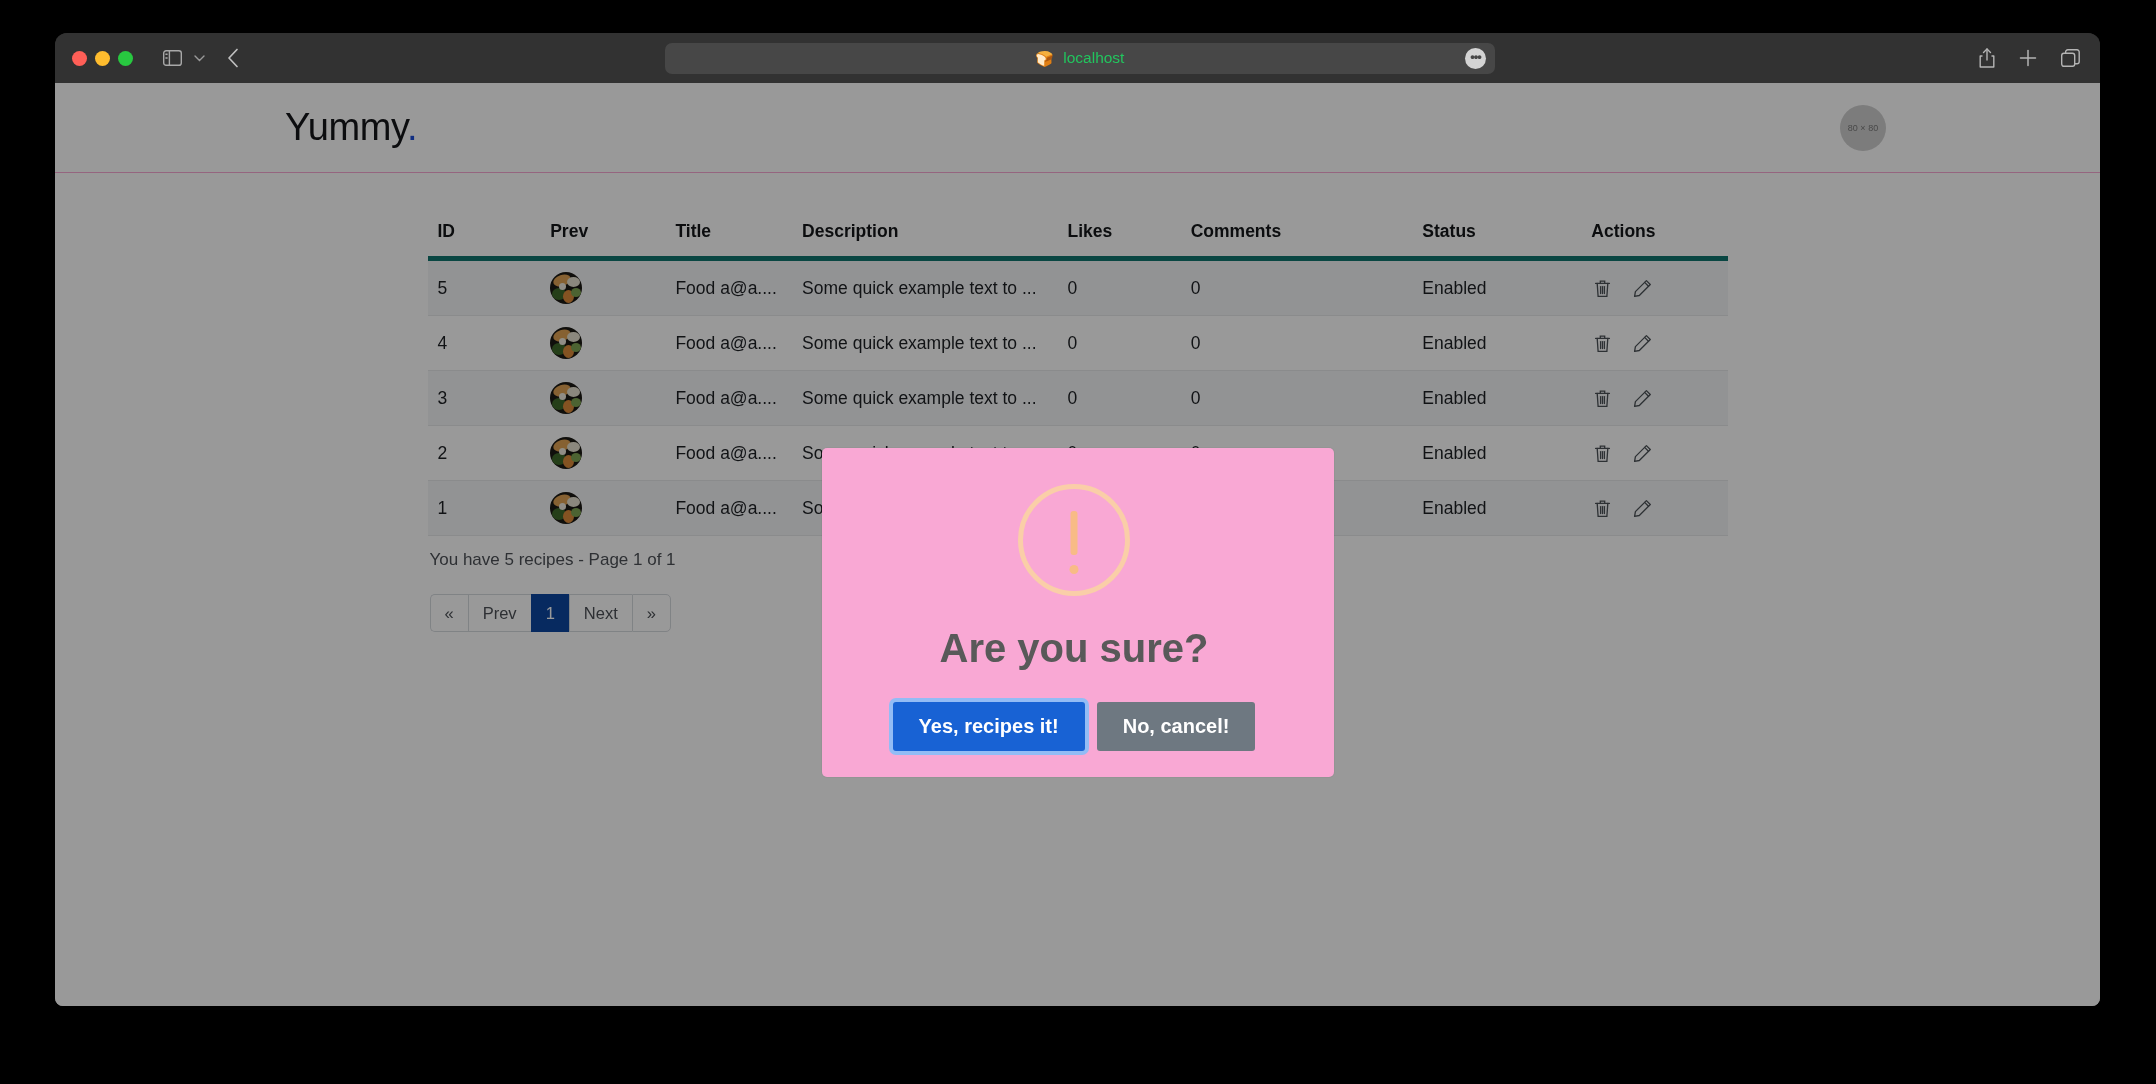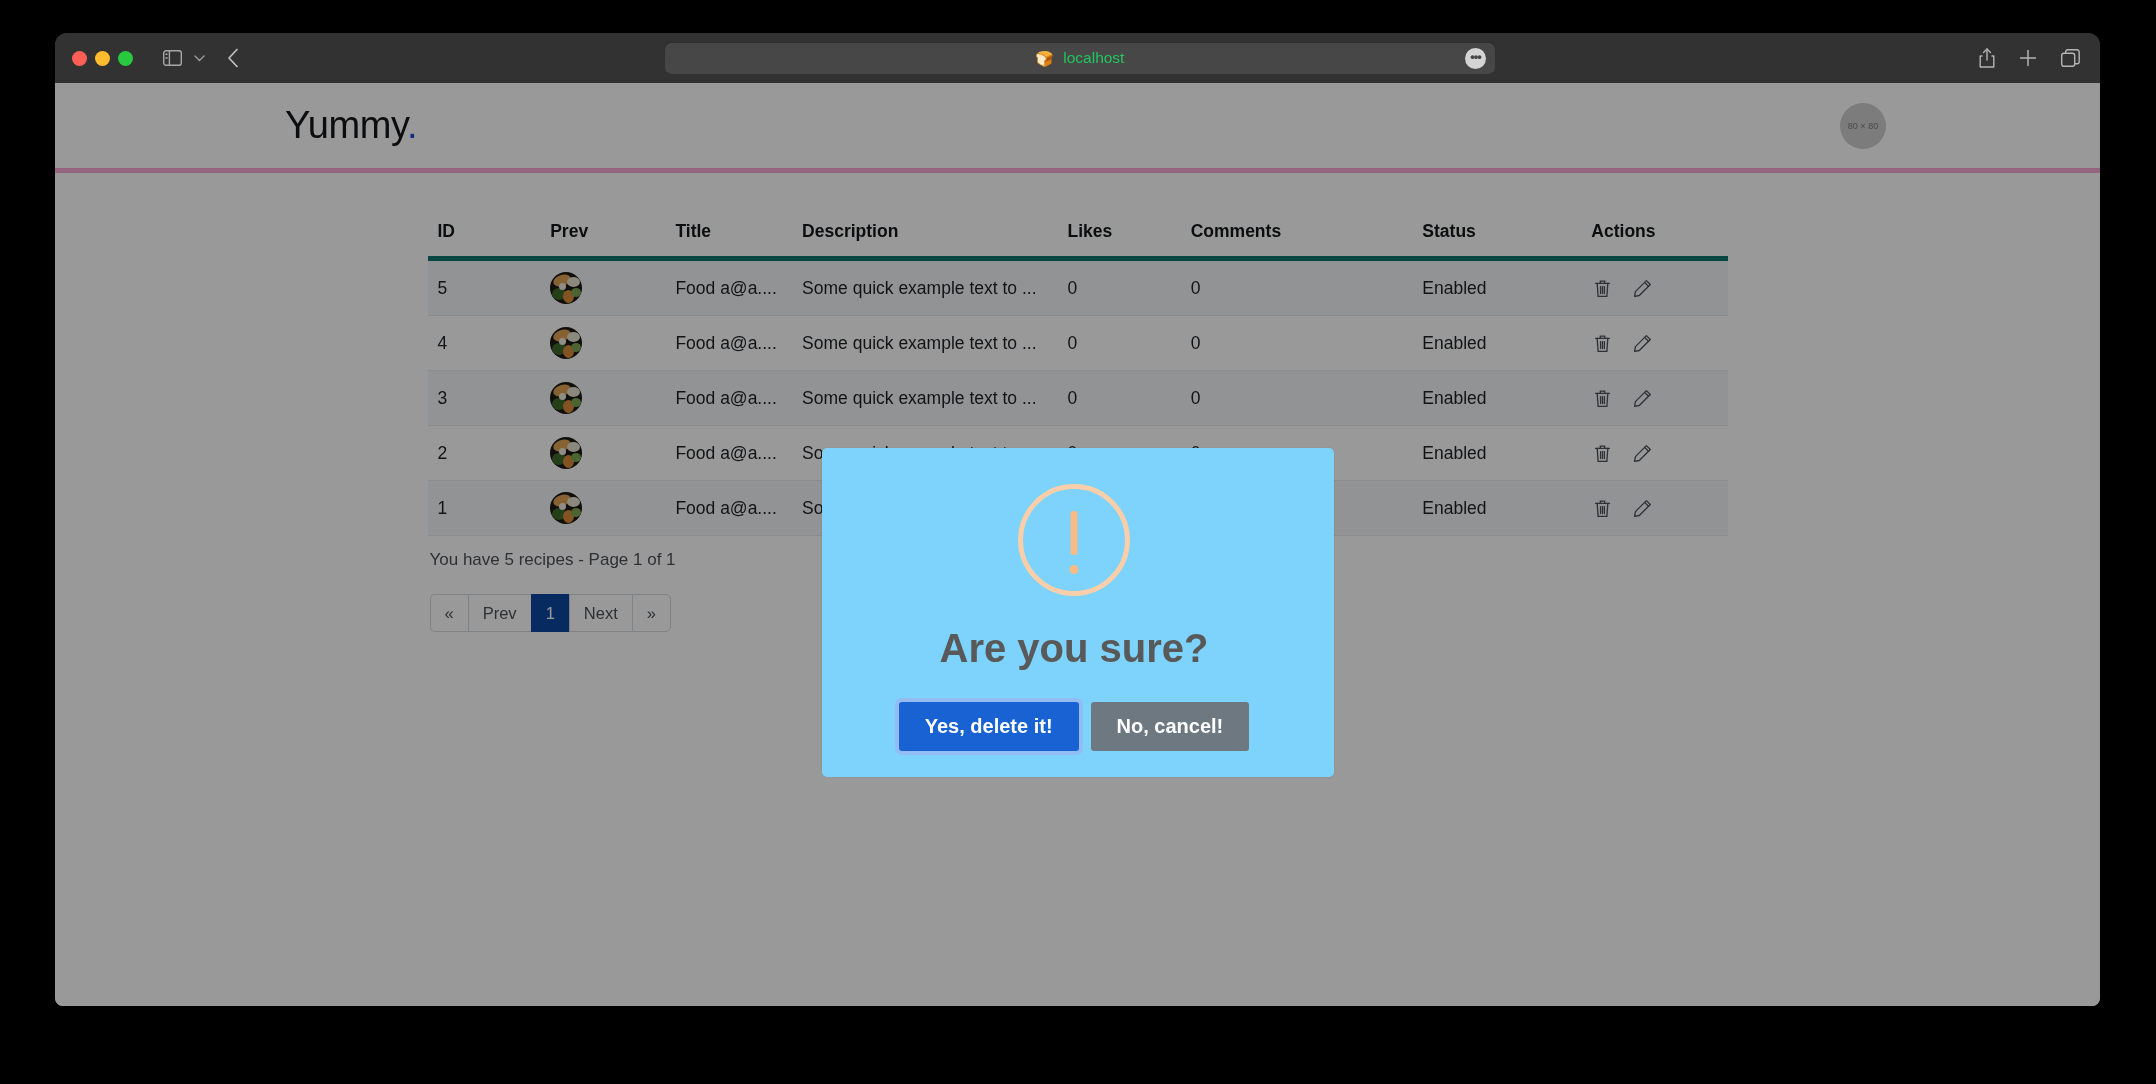--- a/index.html
+++ b/index.html
@@ -87,21 +87,21 @@
     overflow: hidden;
   }
   #page-dim {
     position: absolute; inset: 0;
     background: rgba(0,0,0,.4);
     z-index: 50;
   }
 
   #navbar {
     height: 90px;
-    border-bottom: 5px solid #f9a8d4;
+    border-bottom: 1px solid #f9a8d4;
     display: flex; align-items: center;
     padding: 0 44px;
   }
   #brand {
     margin-left: 186px;
     font-size: 38px;
     font-weight: 400;
     color: #15161a;
     letter-spacing: -.4px;
   }
@@ -204,21 +204,21 @@
     background: #0d47a1; border-color: #0d47a1; color: #fff;
   }
 
   
   #modal {
     position: absolute;
     z-index: 100;
     left: 50%; transform: translateX(-50%);
     top: 365px;
     width: 512px;
-    background: #7dd3fc;
+    background: #f9a8d4;
     border-radius: 5px;
     padding: 0 7px 26px 0;
     box-shadow: 0 0 0 1px rgba(0,0,0,.03);
     text-align: center;
   }
   #warn-icon {
     width: 112px; height: 112px;
     margin: 36px auto 0 auto;
     border: 5px solid #facea8;
     border-radius: 50%;
@@ -580,20 +580,20 @@
 
       <div id="page-dim"></div>
 
       <div id="modal">
         <div id="warn-icon">
           <span class="bar"></span>
           <span class="pt"></span>
         </div>
         <h2 id="modal-title">Are you sure?</h2>
         <div id="modal-actions">
-          <button class="sa-btn" id="confirm-btn">Yes, delete it!</button>
+          <button class="sa-btn" id="confirm-btn">Yes, recipes it!</button>
           <button class="sa-btn" id="cancel-btn">No, cancel!</button>
         </div>
       </div>
 
     </div>
   </div>
 </div>
 
 </body></html>

